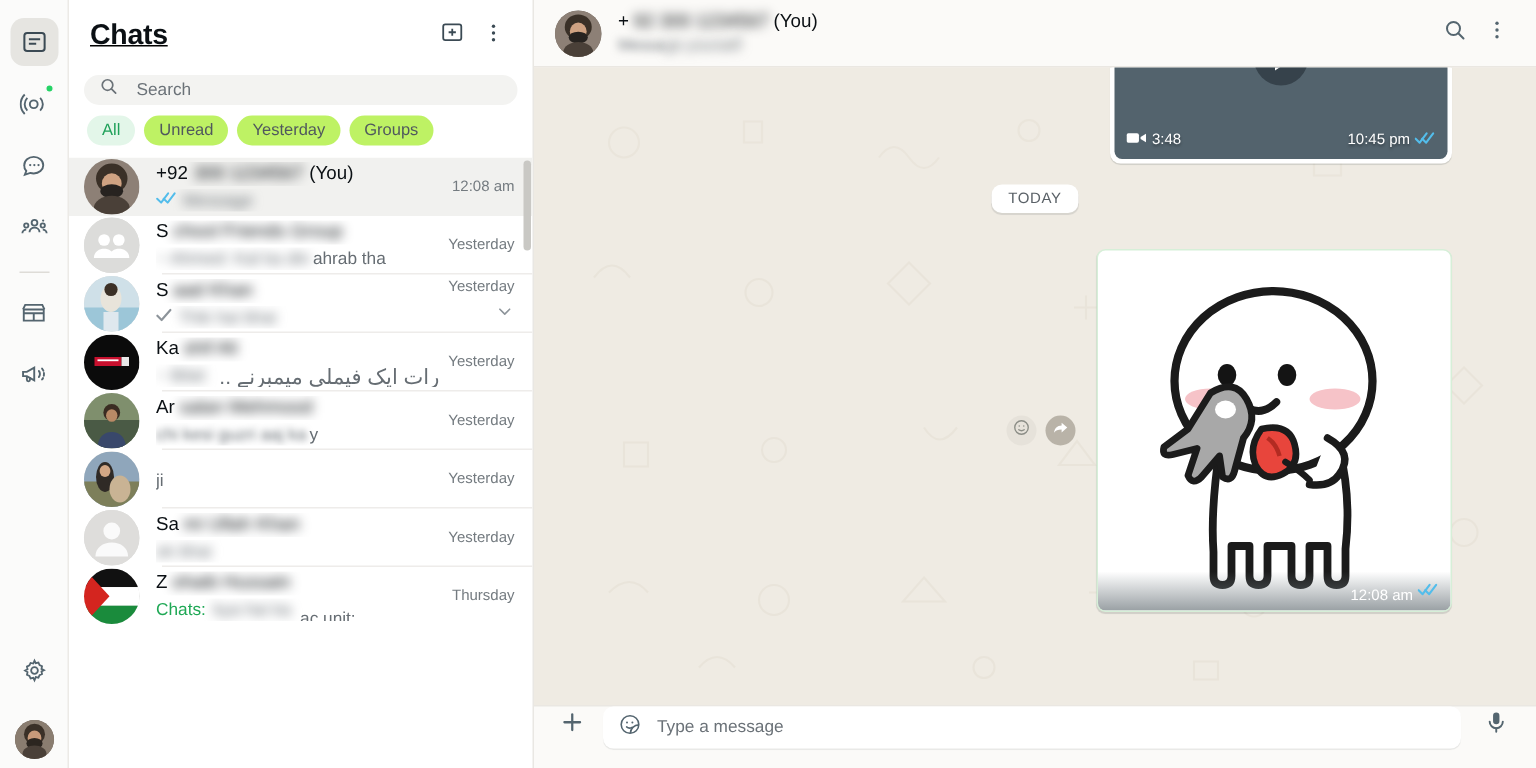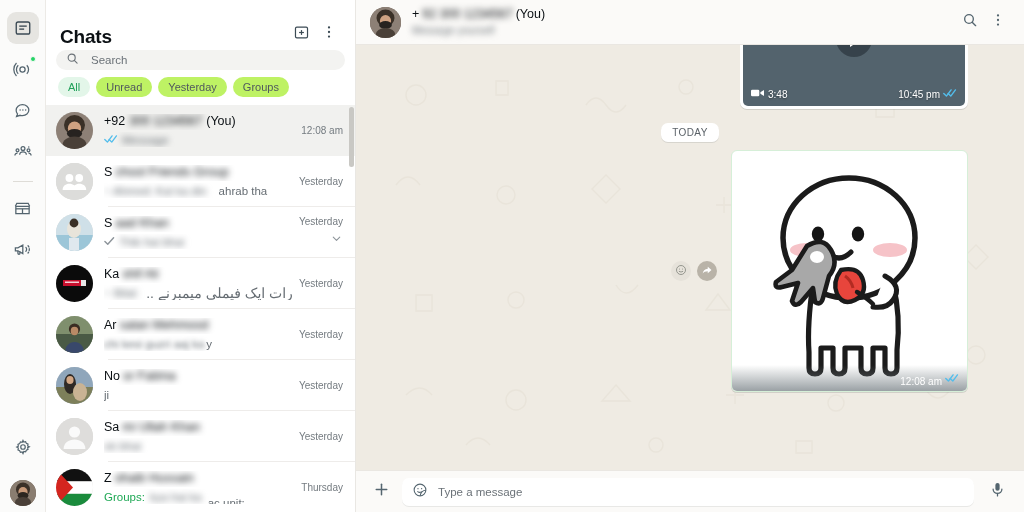--- a/index.html
+++ b/index.html
@@ -45,22 +45,22 @@
     background: #6c6158; position: relative;
   }
 
   
   .pane {
     width: 310px; flex: 0 0 310px; height: 512px;
     background: #ffffff; border-right: 1px solid #e9e7e3;
     display: flex; flex-direction: column; position: relative;
   }
   .pane-head {
-    height: 48px; display: flex; align-items: flex-end;
-    padding: 0 12px 0 14px; flex: 0 0 48px;
+    height: 48px; display: flex; align-items: center;
+    padding: 0 12px 0 14px; flex: 0 0 48px; text-decoration: underline;
   }
   .pane-title {
     font-size: 19px; font-weight: bold; color: #0b1014;
     letter-spacing: -0.2px; flex: 1;
   }
   .head-icon {
     width: 28px; height: 28px; display: flex;
     align-items: center; justify-content: center;
     cursor: pointer; border-radius: 50%;
   }
@@ -80,21 +80,21 @@
     height: 20px; padding: 0 10px; border-radius: 10px;
     background: #bef264; color: #50585e; font-size: 11px;
     display: flex; align-items: center; cursor: pointer;
   }
   .pill.active { background: #e3f6e9; color: #20a15a; }
 
   .chat-list {
     flex: 1; overflow: hidden; position: relative;
   }
   .chat-row {
-    height: 51px; display: flex; align-items: center;
+    height: 39px; display: flex; align-items: center;
     padding: 0 12px 0 10px; cursor: pointer; position: relative;
   }
   .chat-row.selected { background: #f1f1ef; }
   .chat-row .sep {
     position: absolute; left: 62px; right: 0; bottom: 0;
     height: 1px; background: #eeecea;
   }
   .chat-row.selected .sep { background: transparent; }
   .avatar {
     width: 37px; height: 37px; border-radius: 50%;
@@ -188,21 +188,21 @@
     color: #fff; font-size: 10px;
     text-shadow: 0 1px 2px rgba(0,0,0,.4);
   }
   .vid-meta {
     position: absolute; right: 8px; bottom: 6px;
     display: flex; align-items: center; gap: 3px;
     color: #fff; font-size: 10px;
     text-shadow: 0 1px 2px rgba(0,0,0,.4);
   }
   .day-sep {
-    align-self: center; margin: 14px 0 8px 0;
+    align-self: center; margin: 14px 0 24px 0;
     background: #ffffff; border-radius: 7px;
     padding: 4px 11px; font-size: 10px; color: #5a6167;
     letter-spacing: .4px; box-shadow: 0 1px 0.5px rgba(11,20,26,.1);
   }
   .sticker-row {
     display: flex; align-items: center; gap: 0;
     align-self: flex-end;
   }
   .hover-actions {
     display: flex; align-items: center; gap: 6px; margin-right: 14px;
@@ -225,21 +225,21 @@
   .sticker-meta {
     position: absolute; left: 0; right: 0; bottom: 0; height: 26px;
     background: linear-gradient(to bottom, rgba(140,148,152,0), rgba(120,129,134,.75));
     display: flex; align-items: flex-end; justify-content: flex-end;
     padding: 0 8px 4px 0; gap: 3px;
   }
   .sticker-time { color: #ffffff; font-size: 10px; }
 
   .composer {
     height: 42px; flex: 0 0 42px; background: #fbfaf8;
-    display: flex; align-items: center; padding: 0 14px 0 12px;
+    display: flex; align-items: flex-start; padding: 0 14px 0 12px;
     border-top: 1px solid #eae7e2;
   }
   .comp-plus {
     width: 26px; height: 26px; display: flex;
     align-items: center; justify-content: center;
     cursor: pointer; flex: 0 0 26px; margin-right: 8px;
   }
   .comp-field {
     flex: 1; height: 28px; background: #ffffff;
     border-radius: 7px; display: flex; align-items: center;
@@ -442,21 +442,21 @@
             <path d="M16.6 27c0-4 3.1-6.2 6.8-6.2s6.8 2.2 6.8 6.2z" fill="#fff"></path>
           </svg>
         </div>
         <div class="chat-mid">
           <div class="chat-name-line">
             <span>S</span>
             <span class="blur-strong" style="margin-left:3px;">chool Friends Group</span>
           </div>
           <div class="chat-msg-line">
             <span class="blur-strong">~ Ahmed: Kal ka din</span>
-            <span style="margin-left:12px;">ahrab tha</span>
+            <span style="margin-left:2px;">ahrab tha</span>
           </div>
         </div>
         <div class="chat-right">
           <span class="chat-time">Yesterday</span>
         </div>
         <div class="sep"></div>
       </div>
 
       <div class="chat-row">
         <div class="avatar">
@@ -548,24 +548,20 @@
         <div class="avatar">
           <svg width="37" height="37" viewBox="0 0 37 37">
             <rect width="37" height="37" fill="#8fa6bb"></rect>
             <rect y="20" width="37" height="17" fill="#7d7f5a"></rect>
             <ellipse cx="14" cy="17" rx="6" ry="10" fill="#2f2a26"></ellipse>
             <ellipse cx="24" cy="25" rx="7" ry="9" fill="#c9b394"></ellipse>
             <ellipse cx="14" cy="13" rx="3.6" ry="4" fill="#d2a785"></ellipse>
           </svg>
         </div>
         <div class="chat-mid">
-          <div class="chat-name-line">
-            <span>No</span>
-            <span class="blur-strong" style="margin-left:3px;">or Fatima</span>
-          </div>
           <div class="chat-msg-line">
             <span>ji</span>
           </div>
         </div>
         <div class="chat-right">
           <span class="chat-time">Yesterday</span>
         </div>
         <div class="sep"></div>
       </div>
 
@@ -600,21 +596,21 @@
             <rect y="24.8" width="37" height="12.2" fill="#1a8b3c"></rect>
             <path d="M0 0 L17 18.5 L0 37 Z" fill="#d4251f"></path>
           </svg>
         </div>
         <div class="chat-mid">
           <div class="chat-name-line">
             <span>Z</span>
             <span class="blur-strong" style="margin-left:3px;">ohaib Hussain</span>
           </div>
           <div class="chat-msg-line">
-            <span class="draft">Groups:</span>
+            <span class="draft">Chats:</span>
             <span class="blur-strong" style="margin-left:5px;">kya hai ka</span>
             <span style="margin-left:6px;margin-top:12px;">ac unit:</span>
           </div>
         </div>
         <div class="chat-right">
           <span class="chat-time">Thursday</span>
         </div>
 
       </div>
 

